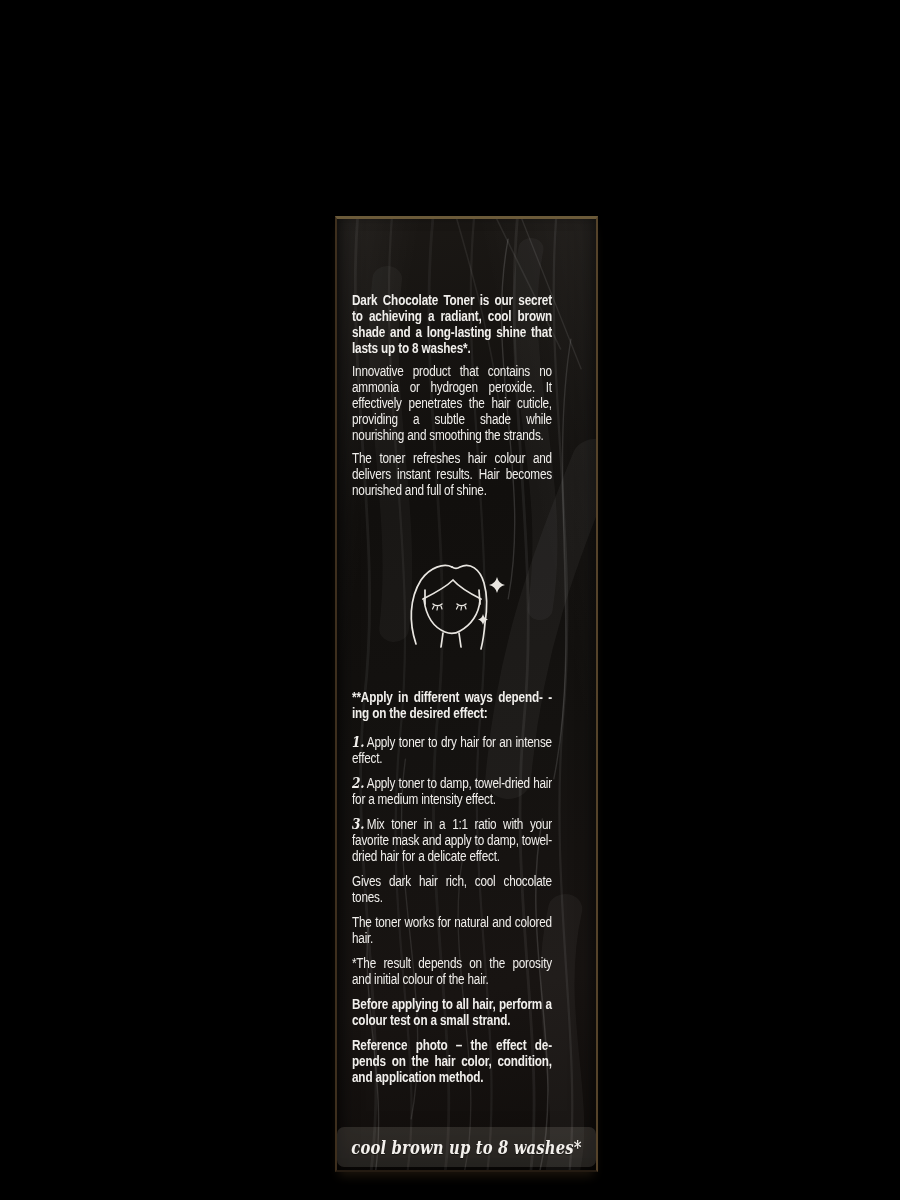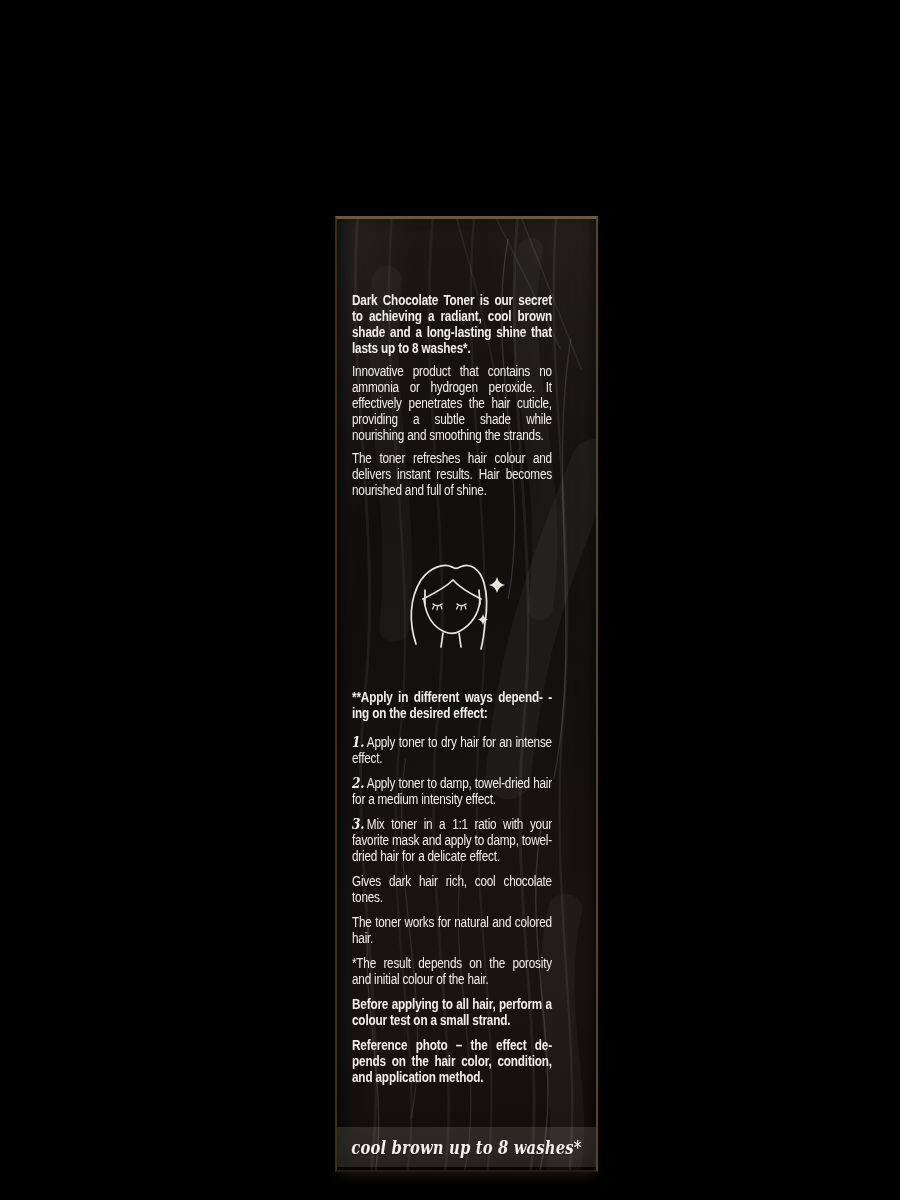--- a/index.html
+++ b/index.html
@@ -74,20 +74,21 @@
     width:115px;height:95px;
   }
   .banner{
     position:absolute;
     left:0;right:0;
     top:908px;height:40px;
     background:rgba(223,214,203,0.135);
     display:flex;
     align-items:center;
     justify-content:center;
+    border-radius:7px;
   }
   .banner-label{
     font-family:"DejaVu Serif", serif;
     font-style:italic;
     font-weight:700;
     font-size:18px;
     color:#f3f0ec;
     white-space:nowrap;
     transform:scaleX(0.82);
     transform-origin:center;

